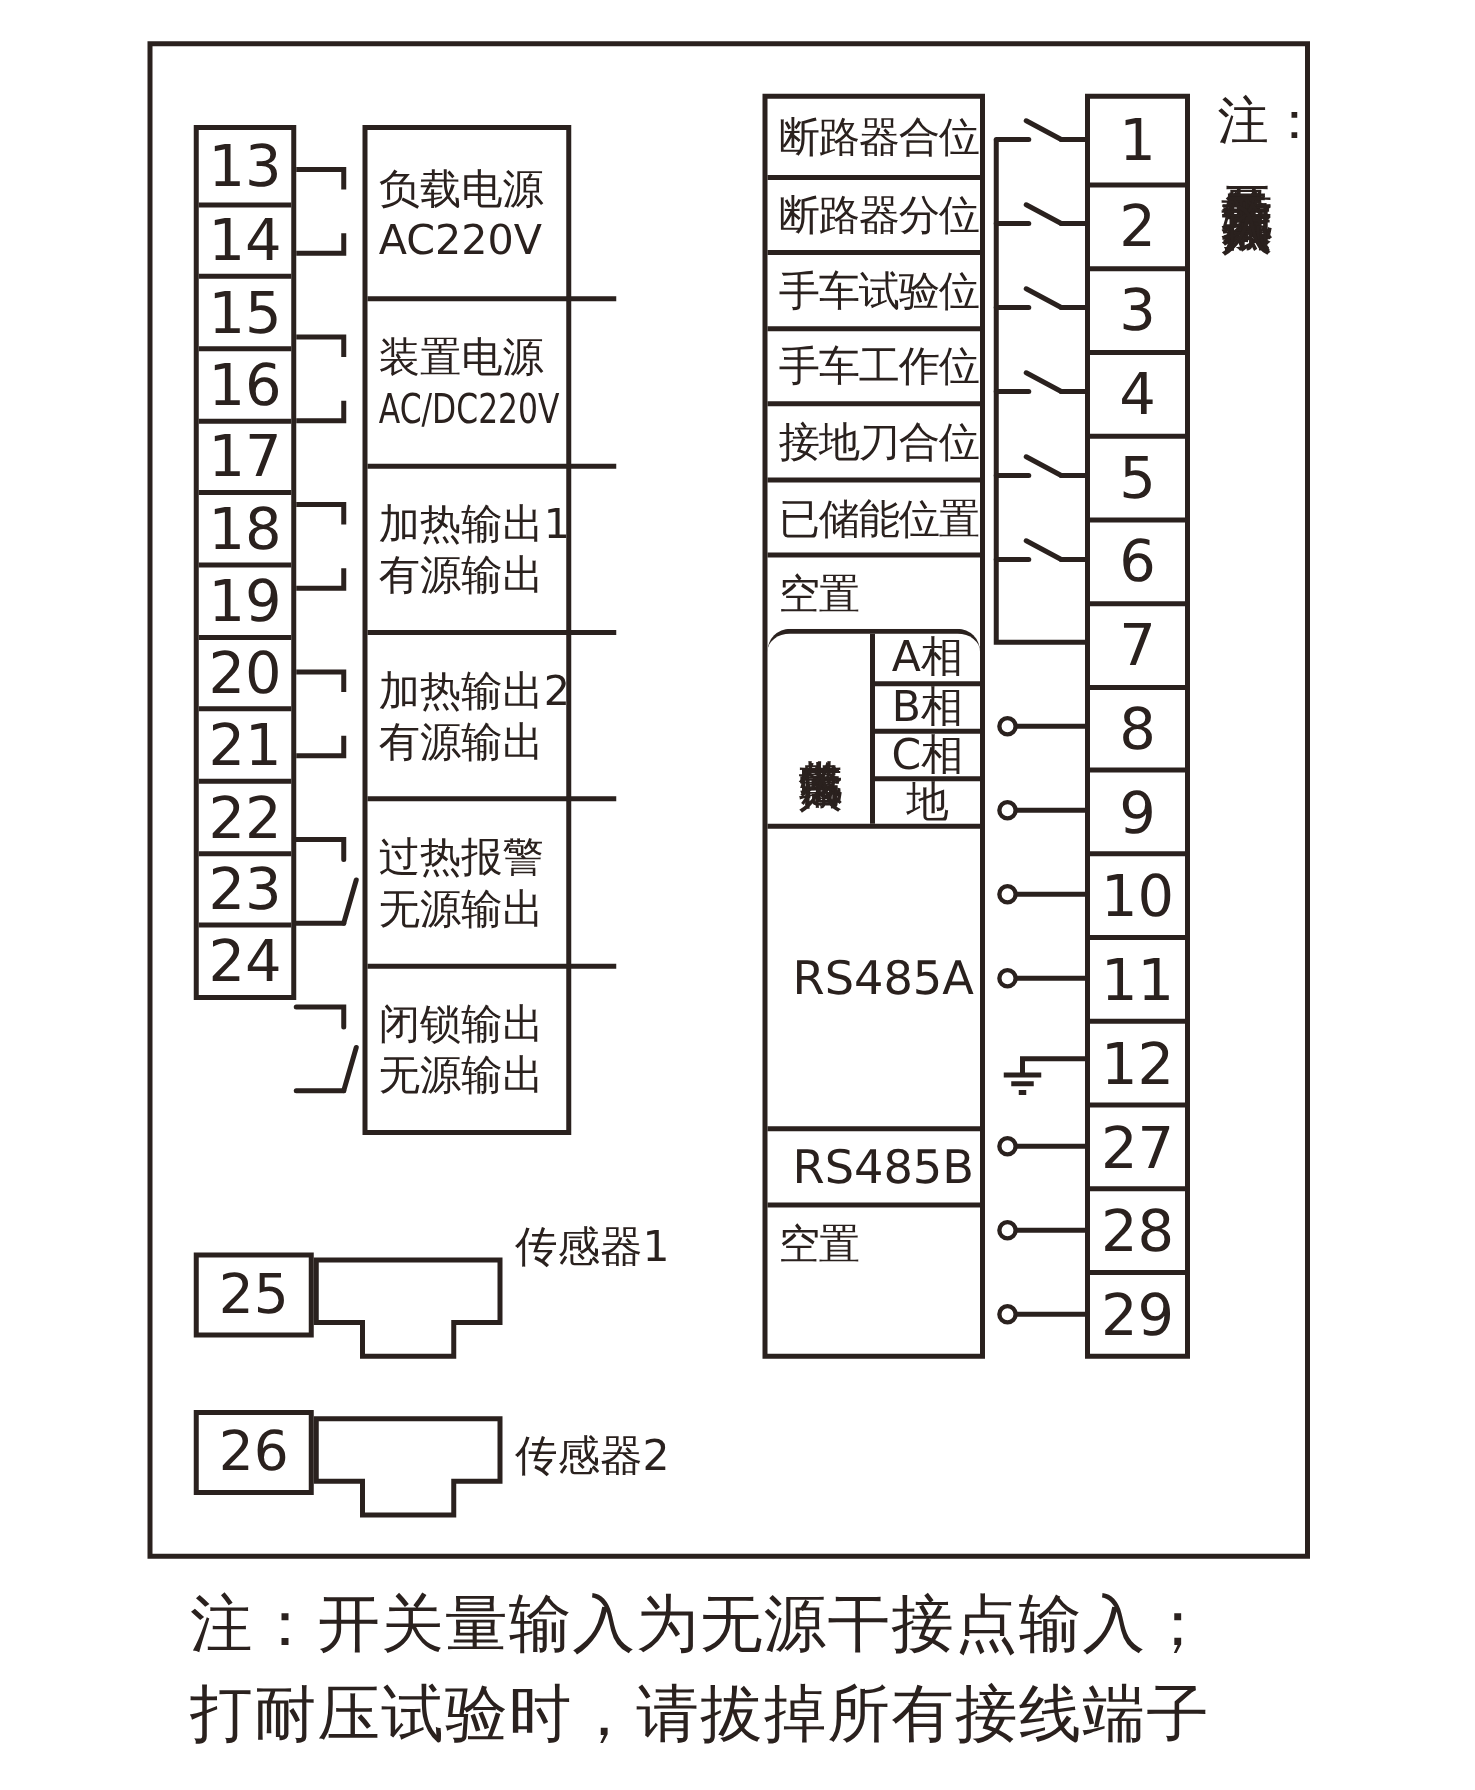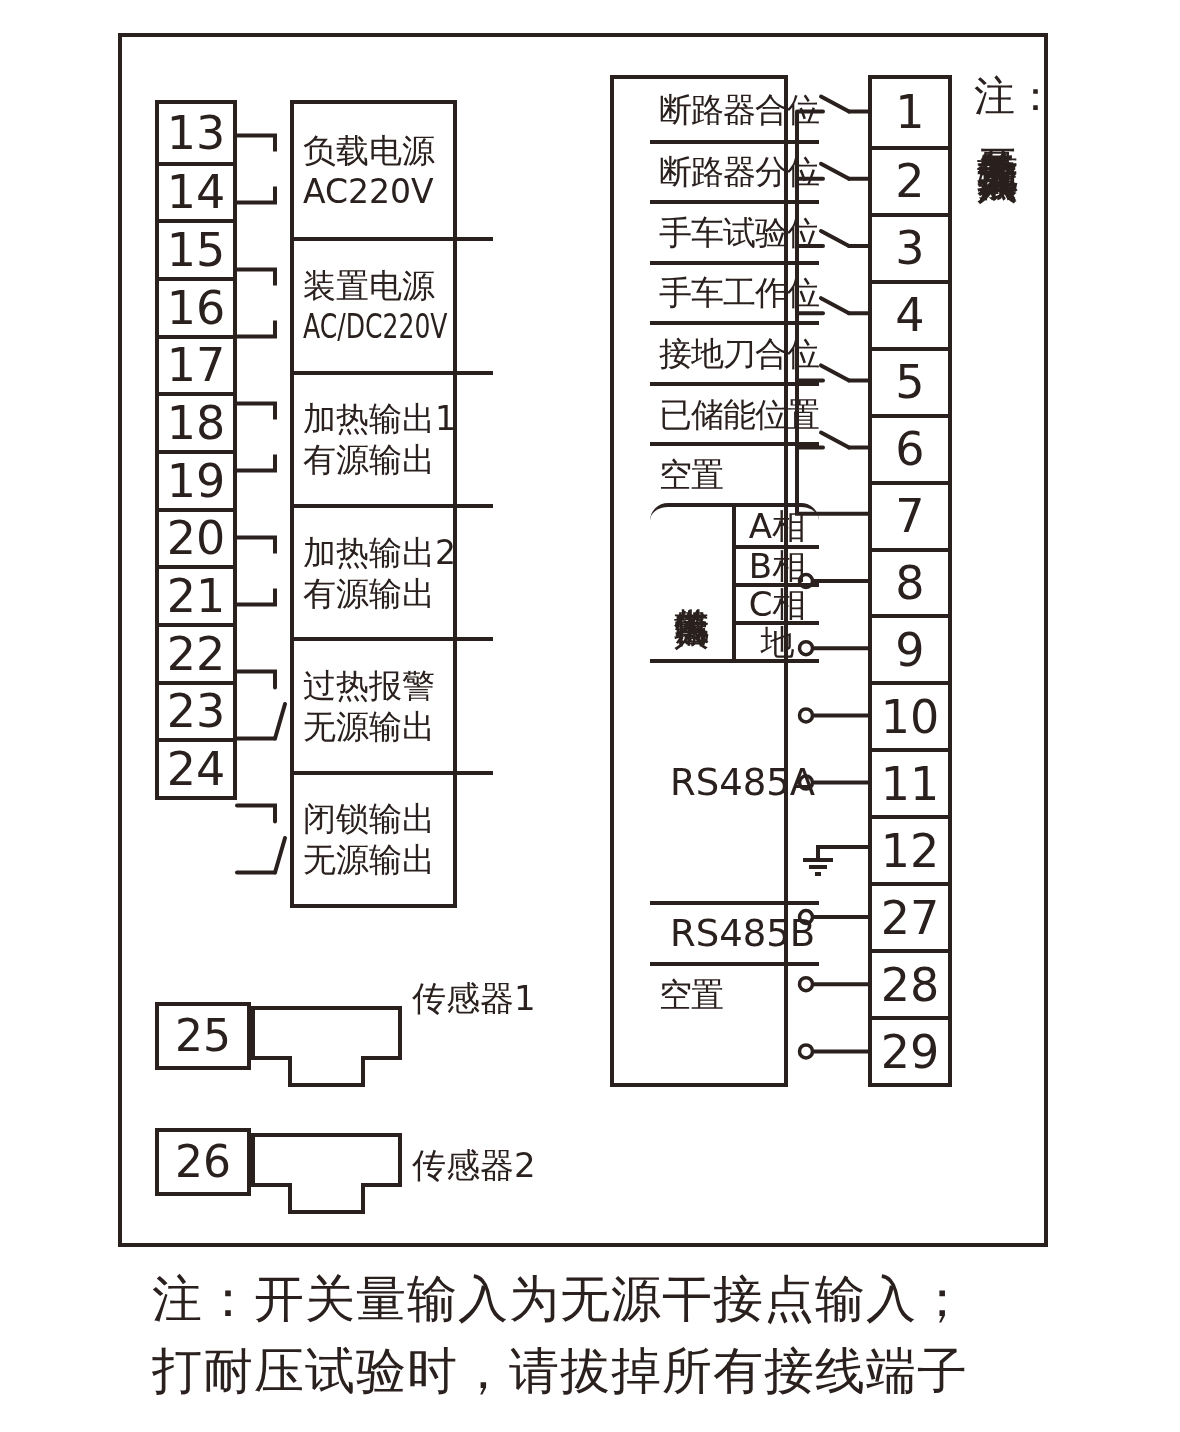--- a/index.html
+++ b/index.html
@@ -21,21 +21,21 @@
 
   
   #left-groups { left: 290px; top: 100px; width: 167px; height: 808px;
     grid-template-rows: repeat(6, 1fr); }
   .group-cell { display: flex; flex-direction: column; justify-content: center;
     gap: 8px; padding-left: 9px; font-size: 33px; line-height: 1; white-space: nowrap; }
   .condensed { transform: scaleX(0.76); transform-origin: left center; }
 
   
   #right-labels { left: 610px; top: 75px; width: 178px; height: 1012px;
-    grid-template-rows: repeat(8, 1fr) 4fr repeat(3, 1fr); padding-left: 36px; }
+    grid-template-rows: repeat(8, 1fr) 4fr repeat(3, 1fr); }
   .rlabel { display: flex; align-items: center; padding-left: 9px;
     font-size: 33px; letter-spacing: -1px; line-height: 1; white-space: nowrap; }
   .rs485 { padding-left: 20px; letter-spacing: 0; font-size: 37px; }
   .group-row { display: flex; border-radius: 18px; }
   .vcell { flex: 0 0 86px; border-right: 4px solid #2a211e;
     display: flex; align-items: center; justify-content: center; }
   .vtext { writing-mode: vertical-rl; text-orientation: upright;
     font-size: 35px; letter-spacing: 1px; line-height: 1; }
   .subcol { flex: 1; display: grid; grid-template-rows: repeat(4, 1fr); }
   .subcol > :not(:first-child) { border-top: 4px solid #2a211e; }

